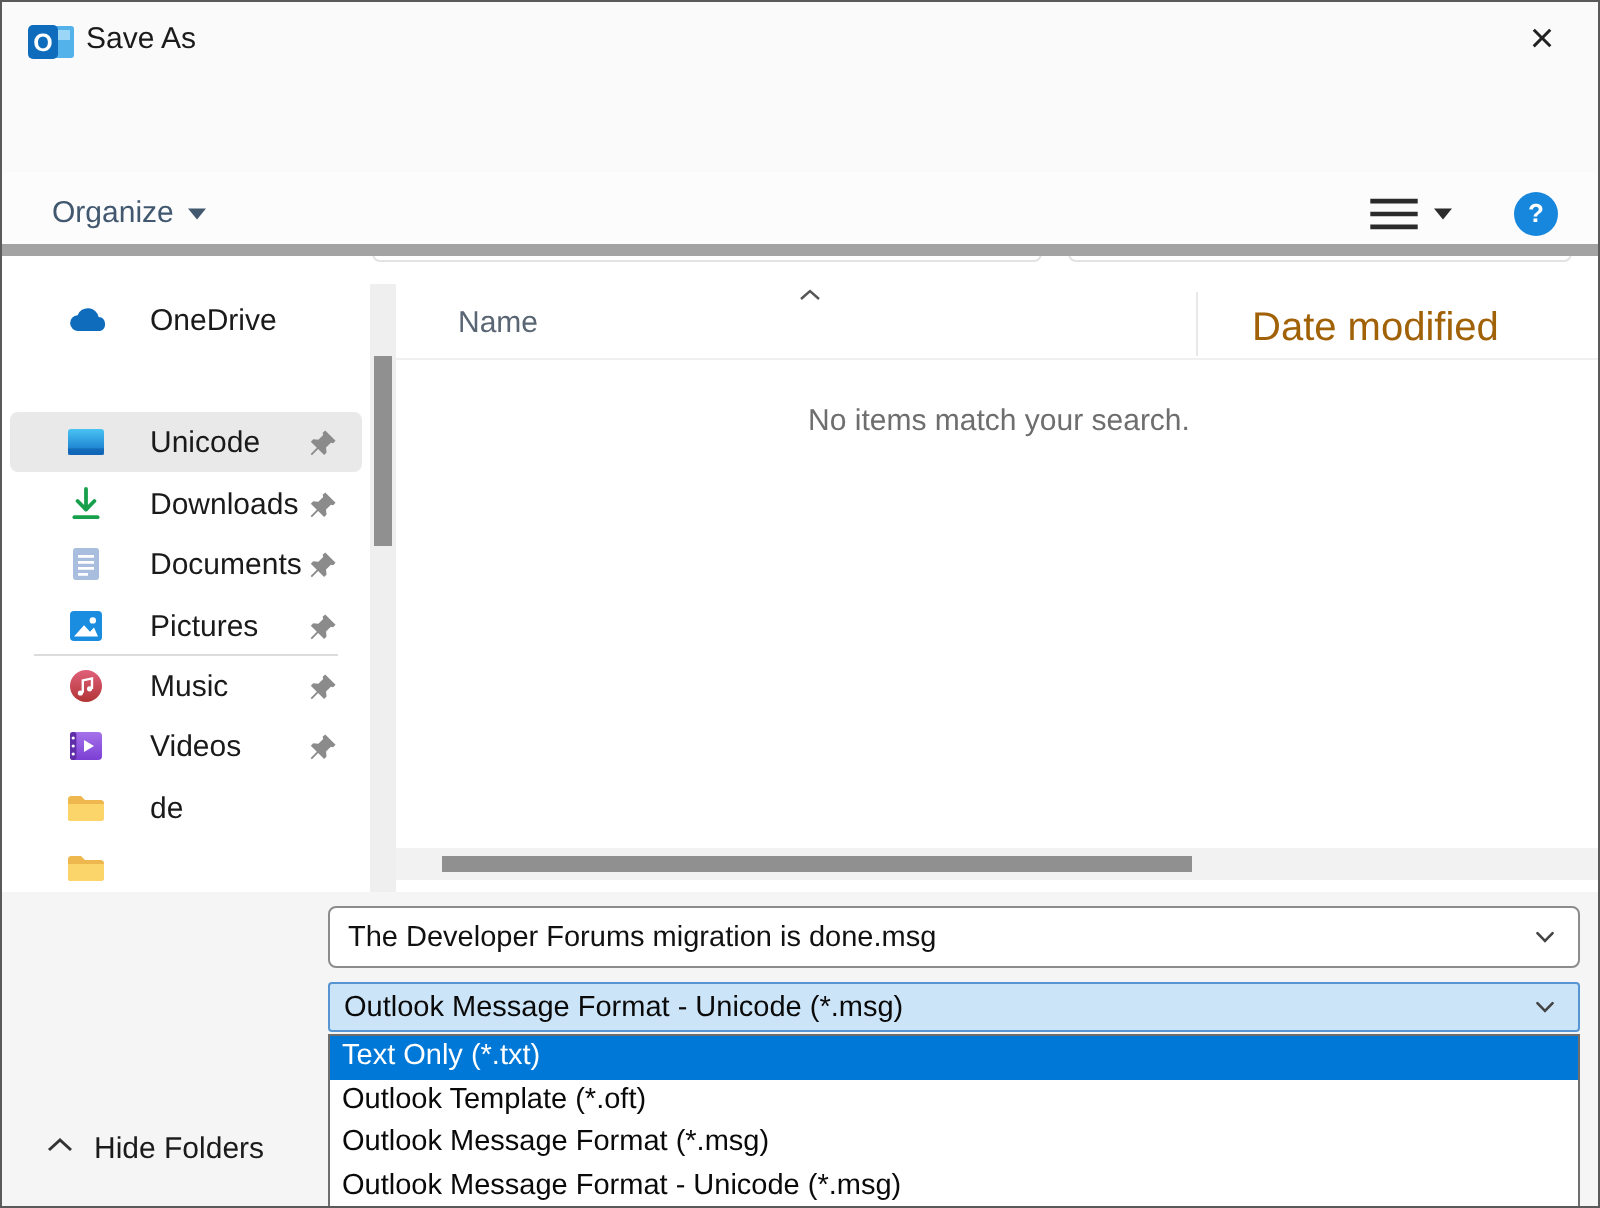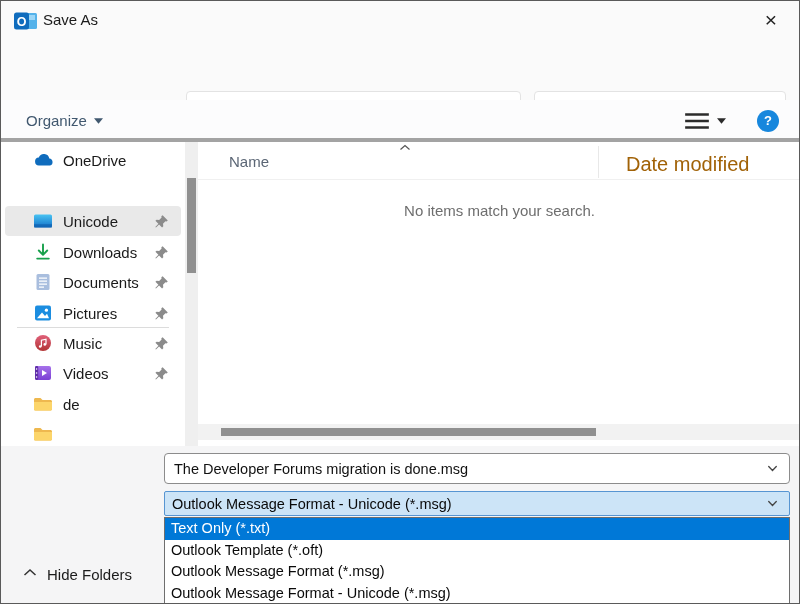--- a/index.html
+++ b/index.html
@@ -21,37 +21,37 @@
   .crumb { font-size:15px; color:#1b1b1b; margin:0 4px; cursor:pointer; white-space:nowrap; }
   .crumb-sep { margin:0 3px; display:flex; align-items:center; }
   .addr-spacer { flex:1; }
   .addr-chev { margin-right:20px; cursor:pointer; }
   .refresh { width:20px; height:20px; cursor:pointer; }
   .searchbox { position:absolute; left:533px; top:50px; width:252px; height:40px; background:#fff; border:1px solid #e3e3e3; border-radius:4px; display:flex; align-items:center; padding:0 12px 0 14px; }
   .searchbox input { flex:1; border:none; outline:none; font-size:15px; font-family:inherit; color:#333; background:transparent; }
   .searchbox input::placeholder { color:#8c8c8c; }
 
   
-  .toolbar { position:absolute; left:0; top:99px; width:100%; height:42px; background:#fcfcfd; border-bottom:4px solid #a3a3a3; }
+  .toolbar { position:absolute; left:0; top:85px; width:100%; height:42px; background:#fcfcfd; border-bottom:6px solid #a3a3a3; }
   .tb-btn { position:absolute; top:0; height:41px; display:flex; align-items:center; font-size:15px; color:#41586f; cursor:pointer; }
   .tb-organize { left:25px; }
   .tb-organize .tri { margin-left:7px; }
   .tb-newfolder { left:138px; }
   .view-icon { position:absolute; left:682px; top:9px; width:28px; height:24px; cursor:pointer; }
   .view-caret { position:absolute; left:716px; top:9px; height:24px; display:flex; align-items:center; cursor:pointer; }
   .help-btn { position:absolute; left:756px; top:10px; width:22px; height:22px; border-radius:50%; background:#1787dd; color:#fff; font-size:13px; font-weight:bold; text-align:center; line-height:22px; cursor:pointer; }
 
   
   .content { position:absolute; left:0; top:141px; width:100%; height:304px; background:#fff; overflow:hidden; }
 
   .sidebar { position:absolute; left:0; top:0; width:184px; height:100%; }
   .side-row { position:absolute; left:4px; width:176px; height:30px; display:flex; align-items:center; cursor:pointer; border-radius:4px; }
   .side-row.selected { background:#e9e9e9; }
   .side-ico { width:20px; height:20px; margin-left:28px; flex:0 0 20px; }
-  .side-label { font-size:15px; margin-left:10px; flex:1; white-space:nowrap; }
+  .side-label { font-size:15px; margin-left:22px; flex:1; white-space:nowrap; }
   .side-pin { width:15px; height:15px; margin-right:12px; }
   .side-sep { position:absolute; left:16px; top:185px; width:152px; height:1px; background:#dcdcdc; }
 
   .v-scroll-track { position:absolute; left:184px; top:0; width:13px; height:100%; background:#efefef; cursor:pointer; }
   .v-scroll-thumb { position:absolute; left:2px; top:36px; width:9px; height:95px; background:#909090; }
 
   .main { position:absolute; left:197px; top:0; width:603px; height:100%; }
   .sort-mark { position:absolute; left:201px; top:2px; width:12px; height:8px; }
   .col-name { position:absolute; left:31px; top:11px; font-size:15px; color:#5b6675; cursor:pointer; }
   .col-date { position:absolute; left:428px; top:11px; font-size:20px; color:#a16207; cursor:pointer; }

